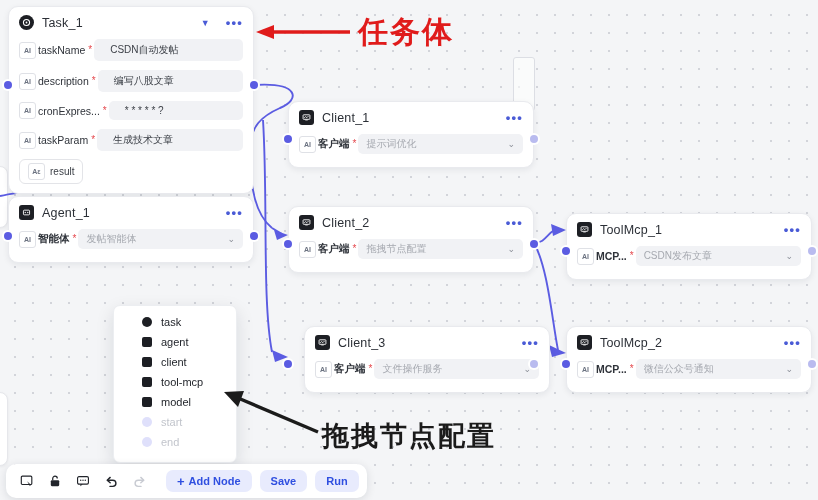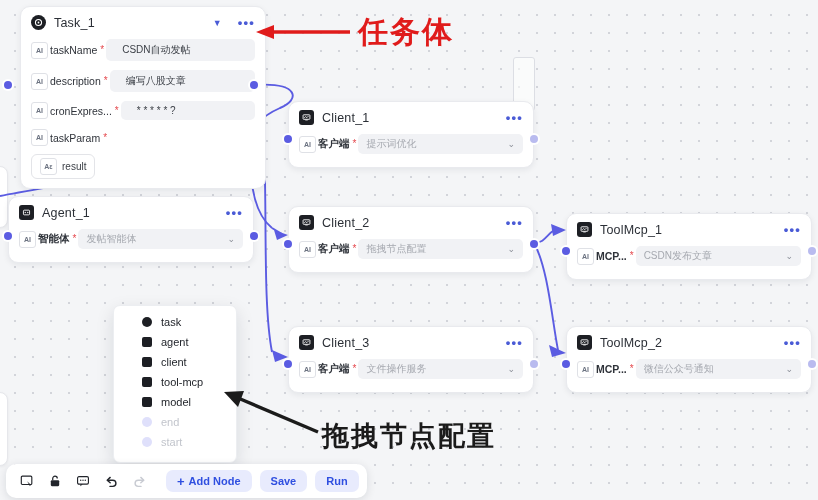--- a/index.html
+++ b/index.html
@@ -170,21 +170,21 @@
       <polygon points="288,357 272,350 275,362" fill="#5b5ce2" stroke="none"></polygon>
 
       <path d="M534,243 C548,243 548,228 560,230"></path>
       <polygon points="566,230 551,224 553,236" fill="#5b5ce2" stroke="none"></polygon>
 
       <path d="M534,243 C548,268 552,320 558,350"></path>
       <polygon points="566,353 549,345 552,357" fill="#5b5ce2" stroke="none"></polygon>
     </g>
   </svg>
 
-  <div class="node" style="left:20px;top:6px;width:246px;">
+  <div class="node" style="left:8px;top:6px;width:246px;">
     <div class="node-head">
       <span class="node-ico">
         <svg width="9" height="9" viewBox="0 0 10 10">
             <circle cx="5" cy="5" r="3.4" fill="none" stroke="#fff" stroke-width="1.2"></circle>
             <circle cx="5" cy="5" r="1" fill="#fff"></circle>
           </svg>
       </span>
       <span class="title">Task_1</span>
       <span class="chev-collapse">▼</span>
       <span class="dots">•••</span>
@@ -205,20 +205,21 @@
     <div class="field">
       <span class="ftag">AI</span>
       <span class="flabel">cronExpres...</span>
       <span class="req">*</span>
       <span class="fval">* * * * * ?</span>
     </div>
     <div class="field">
       <span class="ftag">AI</span>
       <span class="flabel">taskParam</span>
       <span class="req">*</span>
+      <span class="fval">生成技术文章</span>
     </div>
 
     <div class="result-pill">
       <span class="ftag">Aε</span>
       <span>result</span>
     </div>
   </div>
   <div class="port" style="left:4px;top:81px;"></div>
   <div class="port" style="left:250px;top:81px;"></div>
 
@@ -297,21 +298,21 @@
       <span class="req">*</span>
       <span class="fsel">
         <span class="txt">拖拽节点配置</span>
         <span class="cv">⌄</span>
       </span>
     </div>
   </div>
   <div class="port" style="left:284px;top:240px;"></div>
   <div class="port" style="left:530px;top:240px;"></div>
 
-  <div class="node" style="left:288px;top:326px;width:246px;">
+  <div class="node" style="left:304px;top:326px;width:246px;">
     <div class="node-head">
       <span class="node-ico sq">
         <svg width="9" height="9" viewBox="0 0 10 10">
             <rect x="1.2" y="2" width="7.6" height="5" rx="0.7" fill="none" stroke="#fff" stroke-width="1"></rect>
             <path d="M2.4 5.4 L4 4 L5.4 5.2 L7.4 3.2" stroke="#fff" stroke-width=".9" fill="none"></path>
             <rect x="3.6" y="7.4" width="2.8" height=".8" fill="#fff"></rect>
           </svg>
       </span>
       <span class="title">Client_3</span>
       <span class="dots">•••</span>
@@ -395,25 +396,25 @@
     <div class="ctx-item">
       <span class="ctx-ico sq"></span>
       <span>tool-mcp</span>
     </div>
     <div class="ctx-item">
       <span class="ctx-ico sq"></span>
       <span>model</span>
     </div>
     <div class="ctx-item disabled">
       <span class="ctx-ico"></span>
-      <span>end</span>
+      <span>start</span>
     </div>
     <div class="ctx-item disabled">
       <span class="ctx-ico"></span>
-      <span>start</span>
+      <span>end</span>
     </div>
   </div>
 
   <svg class="overlay" viewBox="0 0 818 500">
 
     <g>
       <line x1="350" y1="32" x2="270" y2="32" stroke="#e01b1b" stroke-width="3.4"></line>
       <polygon points="256,32 274,25 274,39" fill="#e01b1b"></polygon>
     </g>
 

